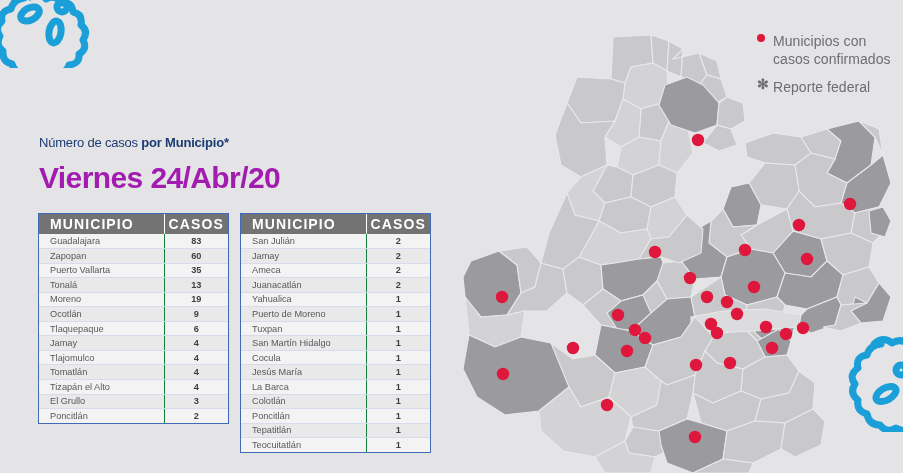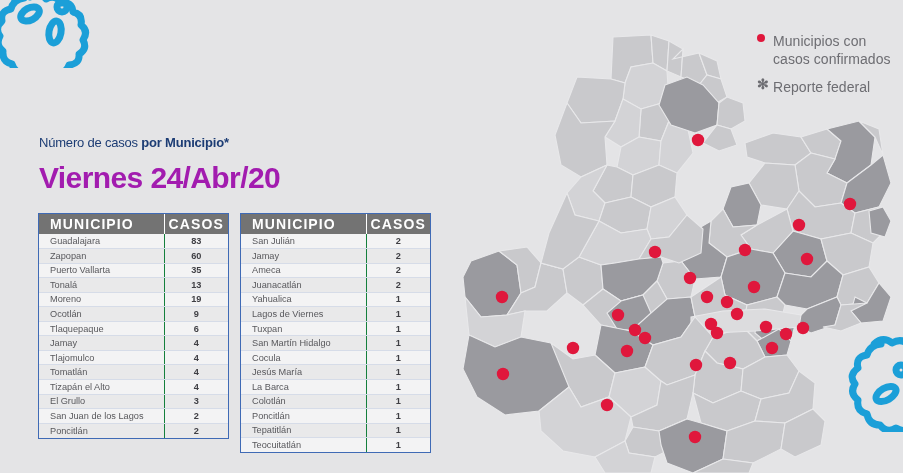--- a/index.html
+++ b/index.html
@@ -176,24 +176,20 @@
           </tr>
         <tr>
             <td>Tizapán el Alto</td>
             <td class="casos">4</td>
           </tr>
         <tr>
             <td>El Grullo</td>
             <td class="casos">3</td>
           </tr>
         <tr>
-            <td>San Juan de los Lagos</td>
-            <td class="casos">2</td>
-          </tr>
-        <tr>
             <td>Poncitlán</td>
             <td class="casos">2</td>
           </tr>
       </tbody>
     </table>
   </div>
 
   <div class="tbl" id="table-2">
     <table>
       <thead>
@@ -217,21 +213,21 @@
           </tr>
         <tr>
             <td>Juanacatlán</td>
             <td class="casos">2</td>
           </tr>
         <tr>
             <td>Yahualica</td>
             <td class="casos">1</td>
           </tr>
         <tr>
-            <td>Lagos de Viernes</td>
+            <td>Puerto de Moreno</td>
             <td class="casos">1</td>
           </tr>
         <tr>
             <td>Tuxpan</td>
             <td class="casos">1</td>
           </tr>
         <tr>
             <td>San Martín Hidalgo</td>
             <td class="casos">1</td>
           </tr>

